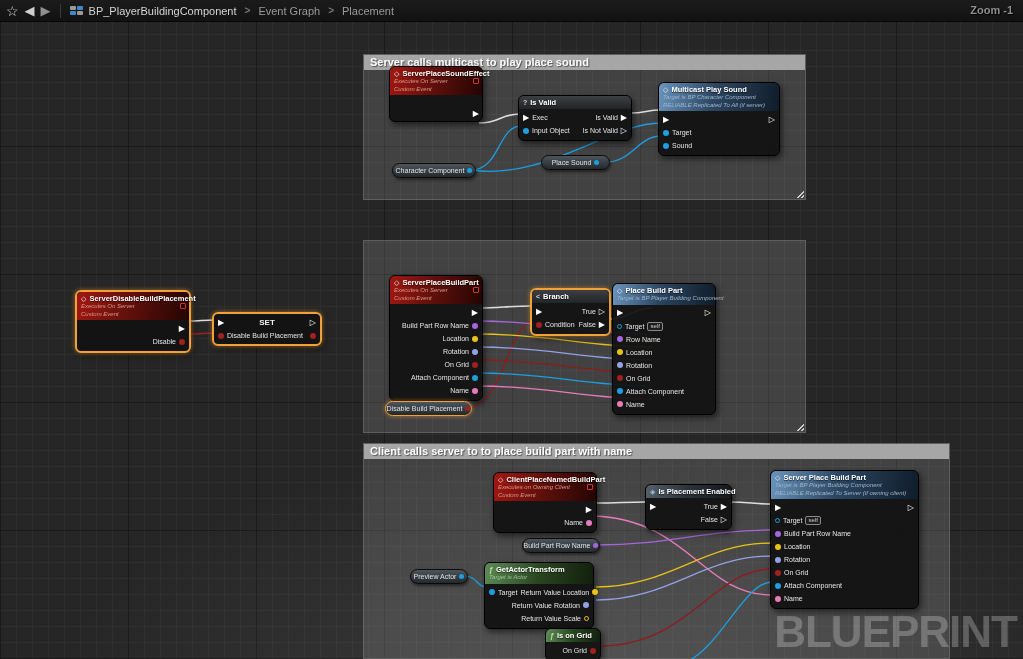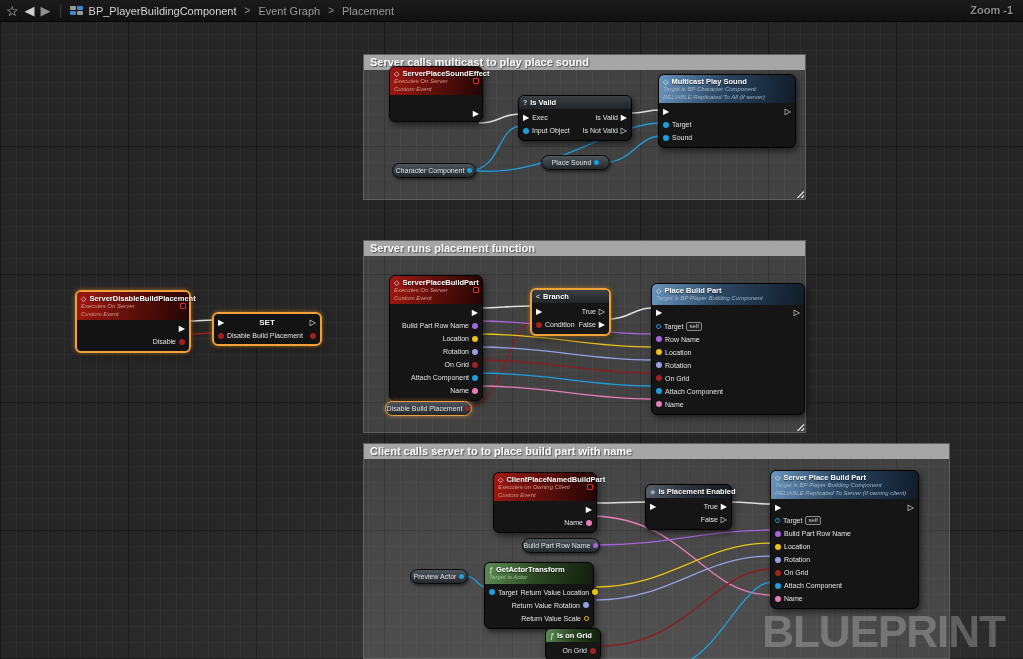--- a/index.html
+++ b/index.html
@@ -79,21 +79,21 @@
   .settitle { text-align:center; font-weight:bold; font-size:8px; color:#efefef; flex:1; }
   
   .pill { position:absolute; z-index:3; height:15px; border-radius:9px;
     background:linear-gradient(#4d555b,#23282c); border:1px solid #0a0a0a;
     box-shadow:1px 2px 3px rgba(0,0,0,0.5);
     display:flex; align-items:center; justify-content:center; gap:3px;
     font-size:7px; color:#e2e2e2; padding:0 5px; white-space:nowrap; }
   .pill.sel { border:1.5px solid #f0a13a; box-shadow:0 0 4px rgba(240,161,58,0.6); }
   .pill .dot { width:5px; height:5px; }
   
-  .watermark { position:absolute; right:18px; bottom:2px; z-index:2;
+  .watermark { position:absolute; right:6px; bottom:2px; z-index:2;
     font-size:44px; font-weight:bold; letter-spacing:-1px;
     color:rgba(235,235,235,0.28); text-transform:uppercase; }
 </style>
 </head>
 <body>
 
 <div class="screen">
 
   <div class="toolbar">
     <span class="tbtn star">☆</span>
@@ -112,21 +112,20 @@
     <span class="csep">&gt;</span>
     <span class="crumb dim">Placement</span>
   </div>
   <div class="zoomlabel">Zoom -1</div>
 
   <div class="comment" style="left:363px;top:54px;width:443px;height:146px">
     <div class="comment-header">Server calls multicast to play place sound</div>
     <div class="resize-handle"></div>
   </div>
   <div class="comment" style="left:363px;top:240px;width:443px;height:193px">
-    <div class="comment-header">Server runs placement function</div>
     <div class="resize-handle"></div>
   </div>
   <div class="comment" style="left:363px;top:443px;width:587px;height:216px">
     <div class="comment-header">Client calls server to to place build part with name</div>
   </div>
 
   <div class="watermark">BLUEPRINT</div>
 
   <svg class="wires" width="1023" height="659">
 
@@ -199,21 +198,21 @@
             <span class="plbl">Input Object</span>
           </span>
         <span class="pside">
             <span class="plbl">Is Not Valid</span>
             <span class="xh"></span>
           </span>
       </div>
     </div>
   </div>
 
-  <div class="node" style="left:658px;top:74px;width:138px">
+  <div class="node" style="left:658px;top:82px;width:122px">
     <div class="nhdr fn">
       <div class="trow">
           <span class="nicon">◇</span>
         <span class="ntitle">Multicast Play Sound</span>
         </div>
       <div class="nsub">Target is BP Character Component</div>
       <div class="nsub">RELIABLE Replicated To All (if server)</div>
     </div>
     <div class="nbody">
       <div class="prow split">
@@ -351,21 +350,21 @@
             <span class="plbl">Condition</span>
           </span>
         <span class="pside">
             <span class="plbl">False</span>
             <span class="xf"></span>
           </span>
       </div>
     </div>
   </div>
 
-  <div class="node" style="left:651px;top:283px;width:154px">
+  <div class="node" style="left:612px;top:283px;width:104px">
     <div class="nhdr fn">
       <div class="trow">
           <span class="nicon">◇</span>
         <span class="ntitle">Place Build Part</span>
         </div>
       <div class="nsub">Target is BP Player Building Component</div>
     </div>
     <div class="nbody">
       <div class="prow split">
           <span class="xf"></span>

